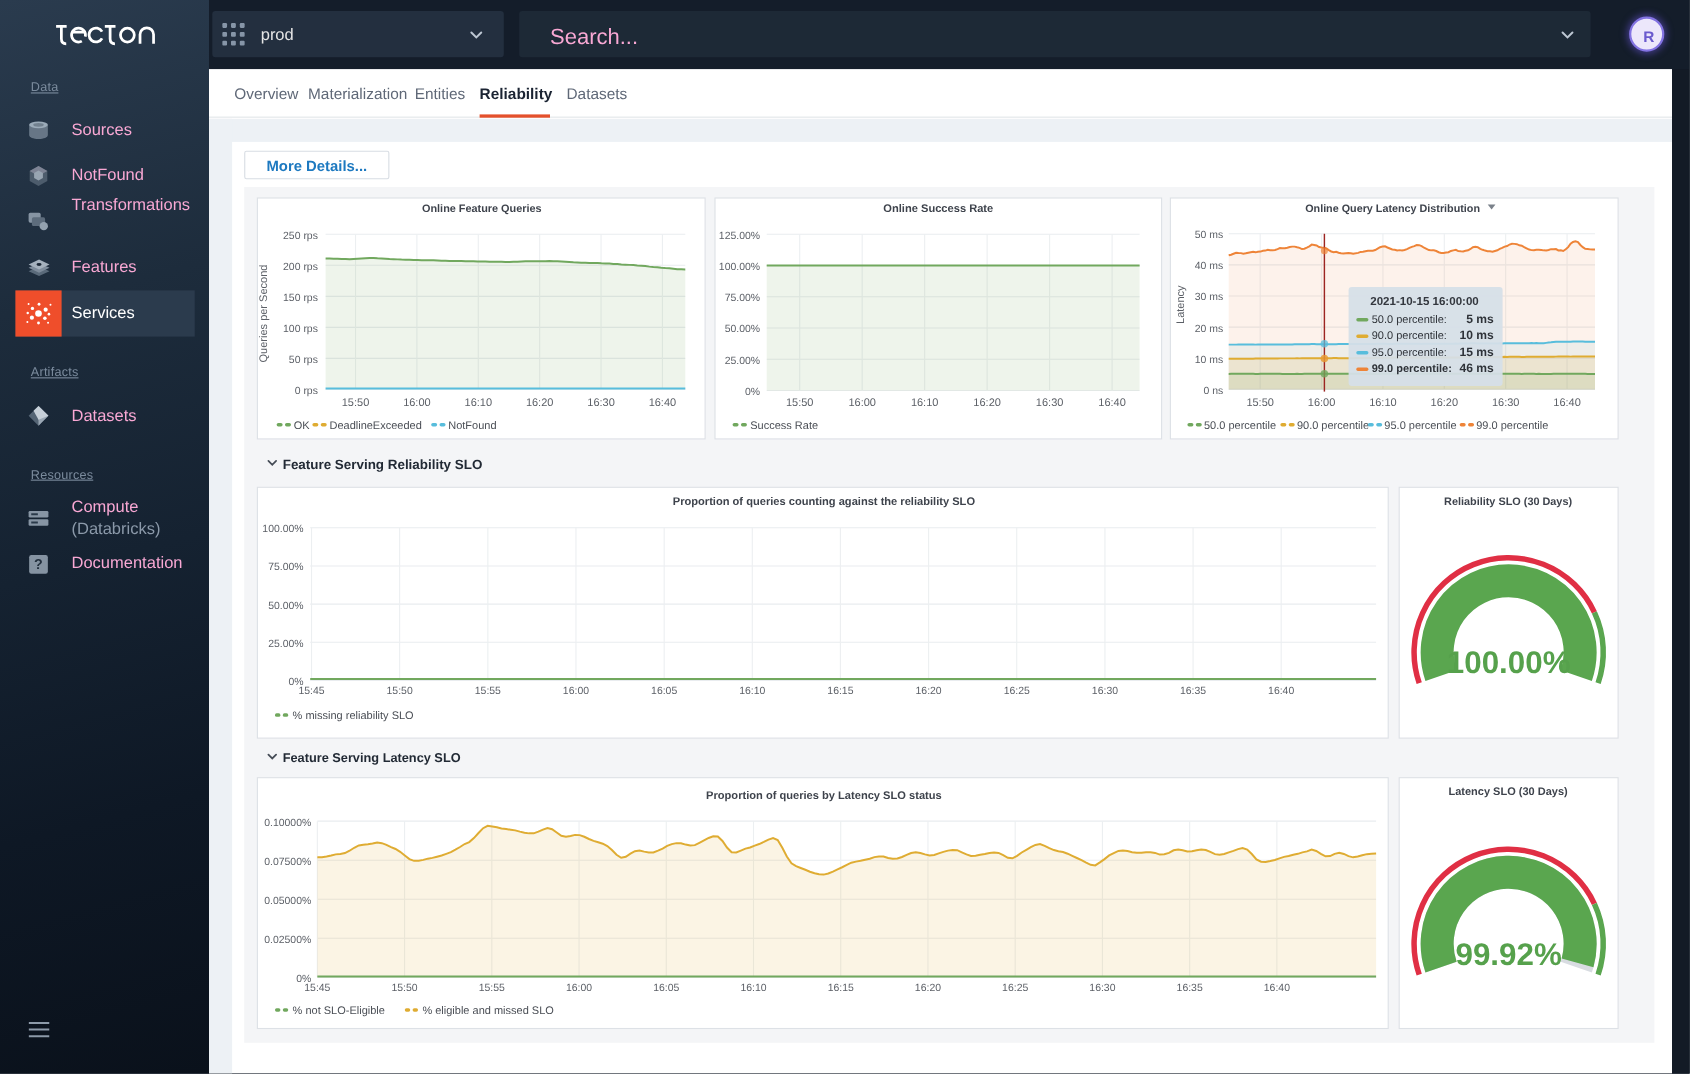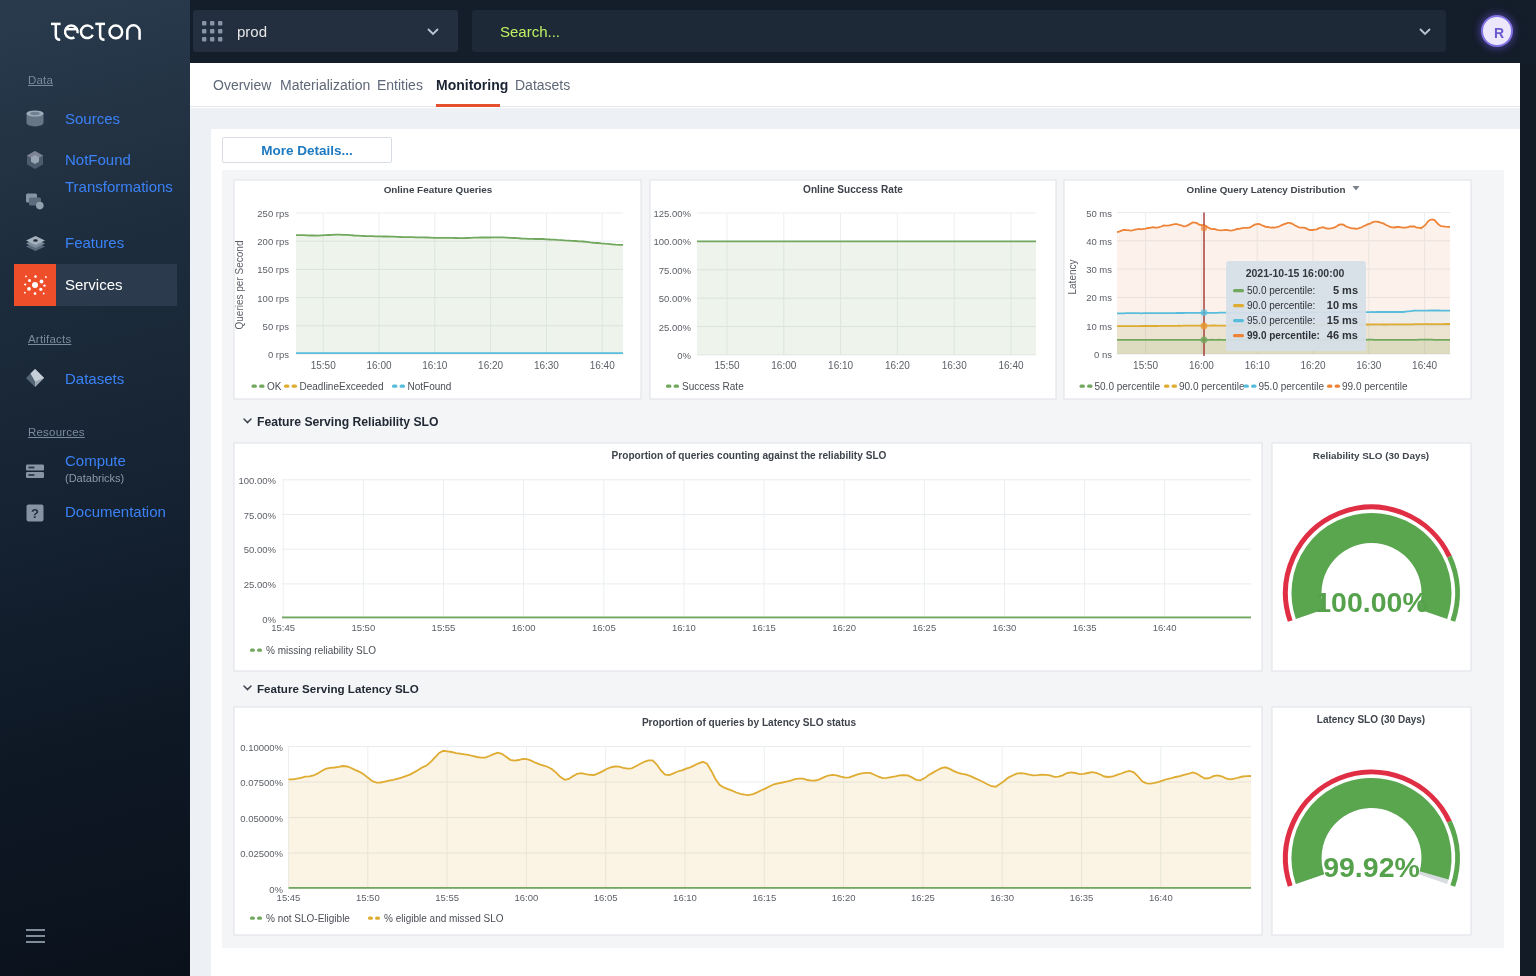--- a/index.html
+++ b/index.html
@@ -4,21 +4,21 @@
 <style>
   * { margin:0; padding:0; box-sizing:border-box; }
   html,body { width:1536px; height:976px; overflow:hidden; background:#131b26; font-family:"Liberation Sans",sans-serif; }
   .abs { position:absolute; }
   #page { position:relative; width:1536px; height:976px; }
   #sidebar { left:0; top:0; width:190px; height:976px;
     background:linear-gradient(165deg,#2a3b4e 0%,#1d2c3c 28%,#152231 52%,#0e1825 75%,#0a111b 100%); }
   #topbar { left:190px; top:0; width:1346px; height:63px; background:#141d2a; }
   #content { left:190px; top:63px; width:1330px; height:913px; background:#ffffff; }
   .navlabel { position:absolute; left:28px; font-size:11.5px; color:#7b8b9d; letter-spacing:0.2px;text-decoration:underline; }
-  .navitem { position:absolute; left:65px; font-size:15px; color:#3b82f6; }
+  .navitem { position:absolute; left:65px; font-size:15px; color:#f9a8d4; }
   .tab { position:absolute; top:0; height:44px; line-height:44px; font-size:14px; color:#5f6877; }
 </style>
 </head>
 <body>
 <div id="page">
   <div class="abs" id="sidebar"></div>
   <div class="abs" id="topbar"></div>
   <div class="abs" id="content"></div>
 
   <svg class="abs" style="left:50px;top:16px" width="95" height="30" viewBox="0 0 95 30">
@@ -96,21 +96,21 @@
   <div class="navitem" style="top:370px">Datasets</div>
   <div class="navlabel" style="top:426px">Resources</div>
 
   <svg class="abs" style="left:25px;top:461px" width="20" height="20" viewBox="0 0 20 20">
     <rect x="1" y="3.5" width="18" height="6" rx="1.2" fill="#8795a4"></rect>
     <rect x="1" y="11" width="18" height="6" rx="1.2" fill="#8795a4"></rect>
     <rect x="3.4" y="5.6" width="6" height="1.8" fill="#2a3a4a"></rect>
     <rect x="3.4" y="13.1" width="6" height="1.8" fill="#2a3a4a"></rect>
   </svg>
   <div class="navitem" style="top:452px">Compute</div>
-  <div class="abs" style="left:65px;top:472px;font-size:11px;color:#8b99a9">(Databricks)</div>
+  <div class="abs" style="left:65px;top:472px;font-size:15px;color:#8b99a9">(Databricks)</div>
 
   <svg class="abs" style="left:25px;top:503px" width="20" height="20" viewBox="0 0 20 20">
     <rect x="1.5" y="1.5" width="17" height="17" rx="2" fill="#8593a2"></rect>
     <text x="10" y="14.6" font-size="13" font-weight="bold" fill="#23303e" text-anchor="middle" font-family="Liberation Sans,sans-serif">?</text>
   </svg>
   <div class="navitem" style="top:503px">Documentation</div>
 
   <svg class="abs" style="left:26px;top:928px" width="19" height="16" viewBox="0 0 19 16">
     <g stroke="#8d9aa9" stroke-width="1.8">
       <line x1="0" y1="2" x2="19" y2="2"></line>
@@ -131,39 +131,39 @@
       <rect x="0" y="16" width="4.4" height="4.4" rx="1"></rect>
         <rect x="8" y="16" width="4.4" height="4.4" rx="1"></rect>
         <rect x="16" y="16" width="4.4" height="4.4" rx="1"></rect>
     </g>
   </svg>
   <div class="abs" style="left:237px;top:23px;font-size:15px;color:#e5e5e5">prod</div>
   <svg class="abs" style="left:427px;top:28px" width="12" height="8" viewBox="0 0 12 8">
       <path d="M1.5 1.5 L6 6 L10.5 1.5" stroke="#bdc7d3" stroke-width="1.8" fill="none" stroke-linecap="round"></path>
     </svg>
   <div class="abs" style="left:472px;top:10px;width:974px;height:42px;background:#1d2936;border-radius:3px"></div>
-  <div class="abs" style="left:500px;top:23px;font-size:15px;color:#bef264">Search...</div>
+  <div class="abs" style="left:500px;top:23px;font-size:20px;color:#f9a8d4">Search...</div>
   <svg class="abs" style="left:1419px;top:28px" width="12" height="8" viewBox="0 0 12 8">
       <path d="M1.5 1.5 L6 6 L10.5 1.5" stroke="#bdc7d3" stroke-width="1.8" fill="none" stroke-linecap="round"></path>
     </svg>
   <div class="abs" style="left:1481px;top:15px;width:32px;height:32px;border-radius:50%;background:#ece7fb;border:2px solid #8373e2;box-shadow:0 0 7px 2px rgba(108,88,222,0.5)"></div>
   <div class="abs" style="left:1481px;top:15px;width:36px;height:36px;border-radius:50%;text-align:center;line-height:36px;font-size:14px;font-weight:bold;color:#6a5ace">R</div>
 
   <div class="abs" style="left:190px;top:63px;width:1330px;height:44px;background:#fff;border-bottom:1px solid #e1e5e9"></div>
   <div class="tab" style="left:213px;top:63px">Overview</div>
   <div class="tab" style="left:280px;top:63px">Materialization</div>
   <div class="tab" style="left:377px;top:63px">Entities</div>
-  <div class="tab" style="left:436px;top:63px;color:#1b2433;font-weight:bold">Monitoring</div>
+  <div class="tab" style="left:436px;top:63px;color:#1b2433;font-weight:bold">Reliability</div>
   <div class="tab" style="left:515px;top:63px">Datasets</div>
   <div class="abs" style="left:436px;top:104px;width:64px;height:3px;background:#e4502c"></div>
   <div class="abs" style="left:190px;top:108px;width:1330px;height:21px;background:#edf1f5"></div>
   <div class="abs" style="left:190px;top:108px;width:21px;height:868px;background:#edf1f5"></div>
   <div class="abs" style="left:1520px;top:63px;width:16px;height:913px;background:#131b26"></div>
 
-  <div class="abs" style="left:222px;top:137px;width:170px;height:26px;background:#fff;border:1px solid #d8dde3;border-radius:2px;text-align:center;line-height:25px;font-size:13.5px;font-weight:bold;color:#1d79c0">More Details...</div>
+  <div class="abs" style="left:222px;top:137px;width:132px;height:26px;background:#fff;border:1px solid #d8dde3;border-radius:2px;text-align:center;line-height:25px;font-size:13.5px;font-weight:bold;color:#1d79c0">More Details...</div>
 
   <svg class="abs" style="left:0;top:0" width="1536" height="976" viewBox="0 0 1536 976" font-family="Liberation Sans,sans-serif">
     <rect x="222" y="170" width="1282" height="778" fill="#f4f5f7"></rect>
 <rect x="234" y="180" width="407" height="219" fill="#ffffff" stroke="#dde1e6" stroke-width="1"></rect>
 <rect x="650" y="180" width="406" height="219" fill="#ffffff" stroke="#dde1e6" stroke-width="1"></rect>
 <rect x="1064" y="180" width="407" height="219" fill="#ffffff" stroke="#dde1e6" stroke-width="1"></rect>
 <rect x="234" y="443" width="1028" height="228" fill="#ffffff" stroke="#dde1e6" stroke-width="1"></rect>
 <rect x="1272" y="443" width="199" height="228" fill="#ffffff" stroke="#dde1e6" stroke-width="1"></rect>
 <rect x="234" y="707" width="1028" height="228" fill="#ffffff" stroke="#dde1e6" stroke-width="1"></rect>
 <rect x="1272" y="707" width="199" height="228" fill="#ffffff" stroke="#dde1e6" stroke-width="1"></rect>

